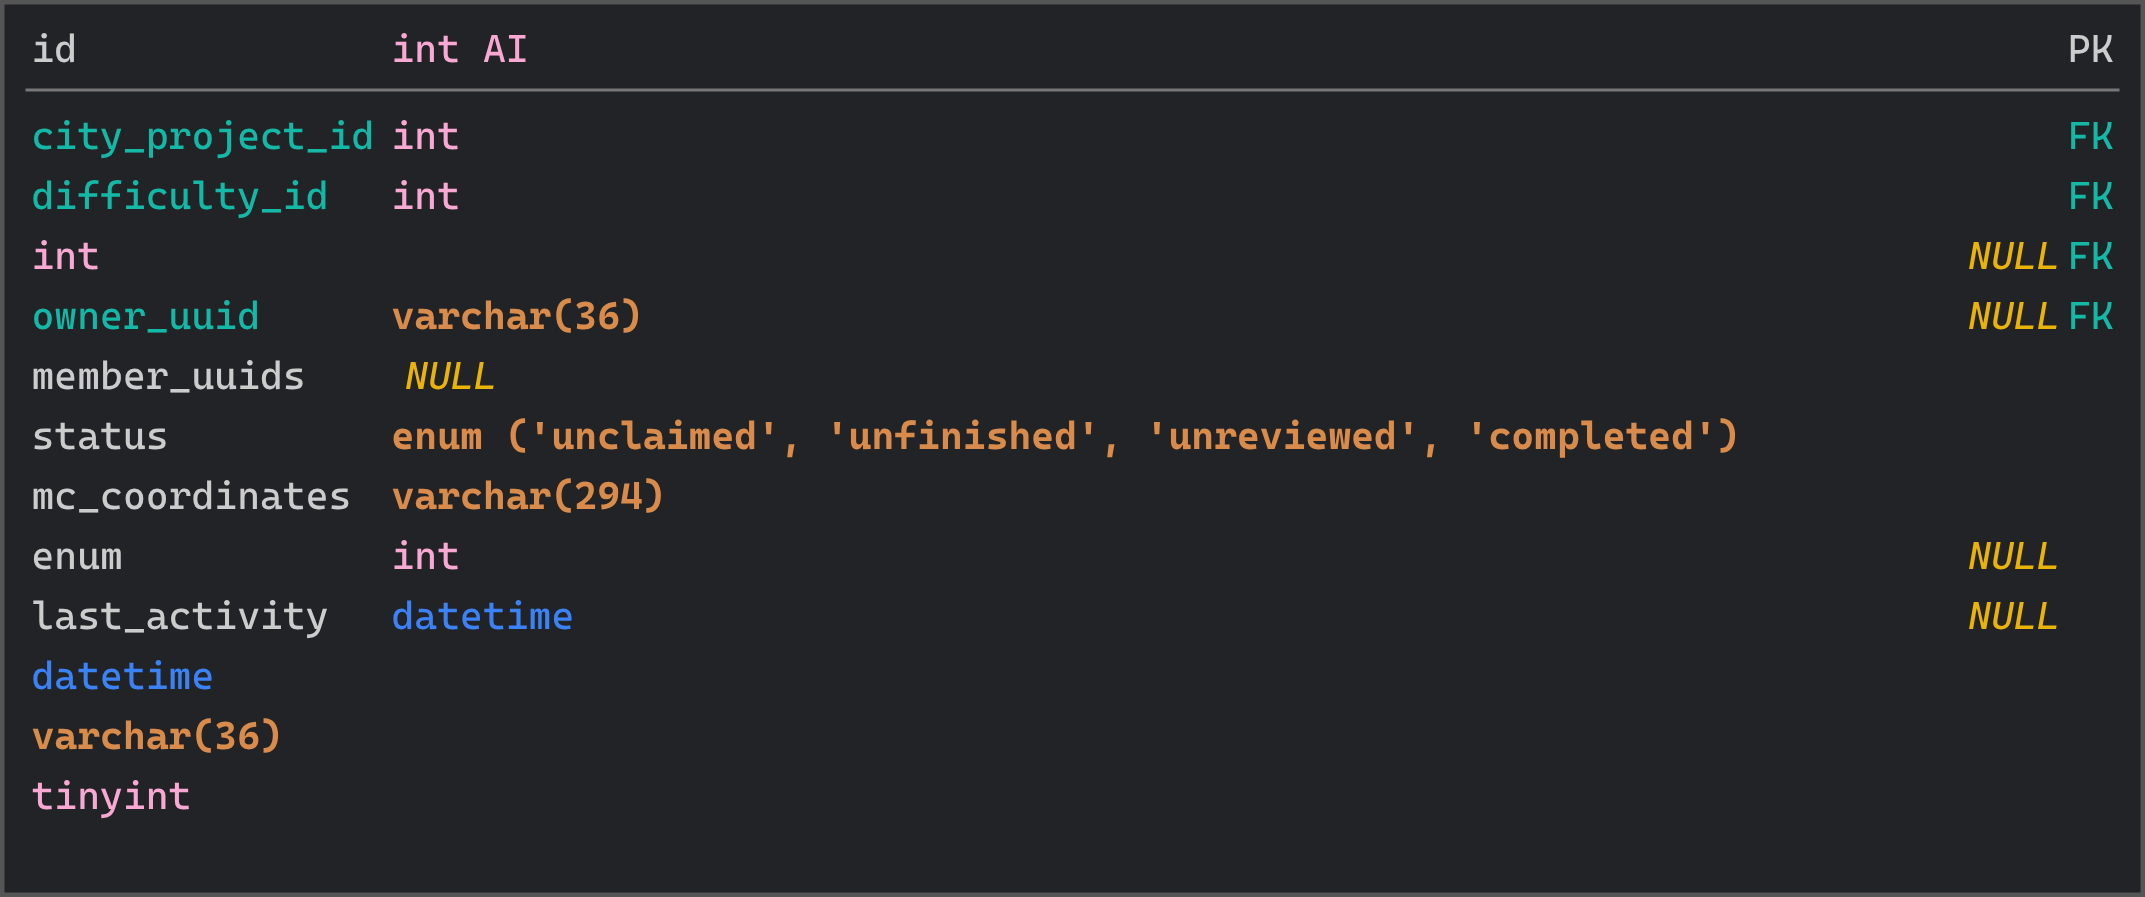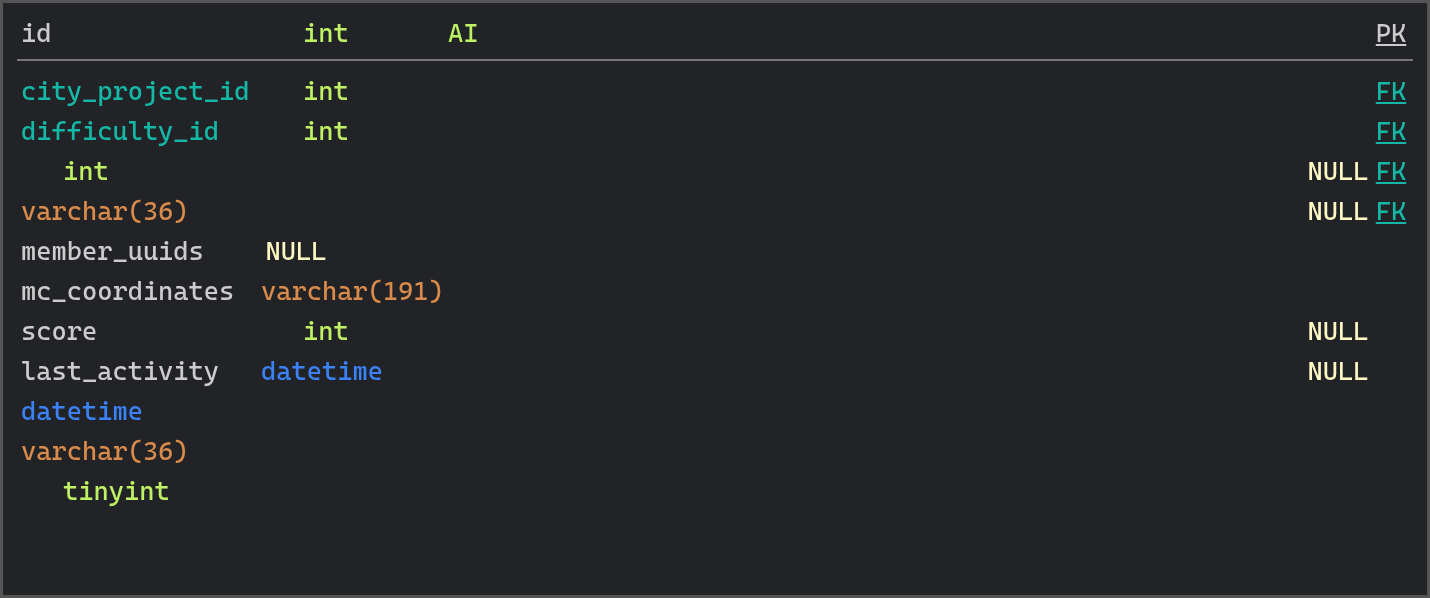--- a/index.html
+++ b/index.html
@@ -31,39 +31,39 @@
   .col-name {
     flex: 0 0 240px;
     white-space: pre;
   }
   .col-type {
     flex: 1 1 auto;
     white-space: pre;
   }
   .col-null {
     flex: 0 0 70px;
-    text-align: center;
+    text-align: right;
     white-space: pre;
-    color: #fef9c3;
+    color: #eab308;
+    font-style: italic;
   }
   .col-key {
     flex: 0 0 36px;
-    text-align: center;
+    text-align: right;
     white-space: pre;
-    text-decoration: underline;
   }
   hr.sep {
     border: none;
     border-top: 2px solid #777;
     margin: 6px -4px 10px -4px;
   }
   .c-plain { color: #cccccc; }
   .c-blue  { color: #14b8a6; }
-  .c-yellow{ color: #bef264; margin-left: 42px; }
-  .c-orange{ color: #d88b4a; }
+  .c-yellow{ color: #f9a8d4; }
+  .c-orange{ color: #d88b4a; font-weight: bold; }
   .c-cyan  { color: #3b82f6; }
 </style>
 </head>
 <body>
 
 <div class="panel">
 
   <div class="row">
     <span class="col-name c-plain">id</span>
     <span class="col-type"><span class="c-yellow">int</span><span class="c-yellow"> </span><span class="c-yellow">AI</span></span>
@@ -85,37 +85,44 @@
         <span class="col-type"><span class="c-yellow">int</span></span>
         <span class="col-null"></span>
         <span class="col-key c-blue">FK</span>
       </div>
       <div class="row">
         <span class="col-type"><span class="c-yellow">int</span></span>
         <span class="col-null">NULL</span>
         <span class="col-key c-blue">FK</span>
       </div>
       <div class="row">
+        <span class="col-name c-blue">owner_uuid</span>
         <span class="col-type"><span class="c-orange">varchar</span><span class="c-orange">(</span><span class="c-orange">36</span><span class="c-orange">)</span></span>
         <span class="col-null">NULL</span>
         <span class="col-key c-blue">FK</span>
       </div>
       <div class="row">
         <span class="col-name c-plain">member_uuids</span>
         <span class="col-null">NULL</span>
         <span class="col-key c-plain"></span>
       </div>
       <div class="row">
-        <span class="col-name c-plain">mc_coordinates</span>
-        <span class="col-type"><span class="c-orange">varchar</span><span class="c-orange">(</span><span class="c-orange">191</span><span class="c-orange">)</span></span>
+        <span class="col-name c-plain">status</span>
+        <span class="col-type"><span class="c-orange">enum ('unclaimed', 'unfinished', 'unreviewed', 'completed')</span></span>
         <span class="col-null"></span>
         <span class="col-key c-plain"></span>
       </div>
       <div class="row">
-        <span class="col-name c-plain">score</span>
+        <span class="col-name c-plain">mc_coordinates</span>
+        <span class="col-type"><span class="c-orange">varchar</span><span class="c-orange">(</span><span class="c-orange">294</span><span class="c-orange">)</span></span>
+        <span class="col-null"></span>
+        <span class="col-key c-plain"></span>
+      </div>
+      <div class="row">
+        <span class="col-name c-plain">enum</span>
         <span class="col-type"><span class="c-yellow">int</span></span>
         <span class="col-null">NULL</span>
         <span class="col-key c-plain"></span>
       </div>
       <div class="row">
         <span class="col-name c-plain">last_activity</span>
         <span class="col-type"><span class="c-cyan">datetime</span></span>
         <span class="col-null">NULL</span>
         <span class="col-key c-plain"></span>
       </div>

